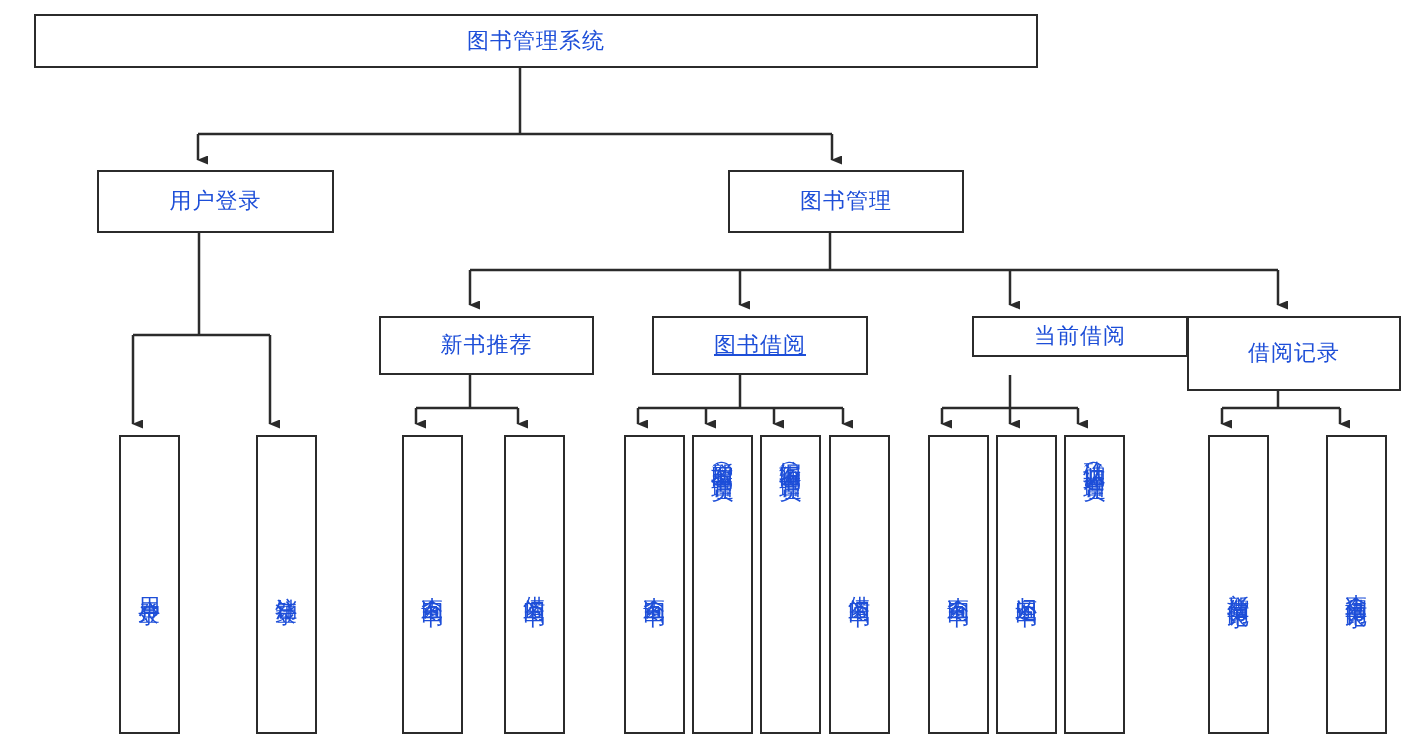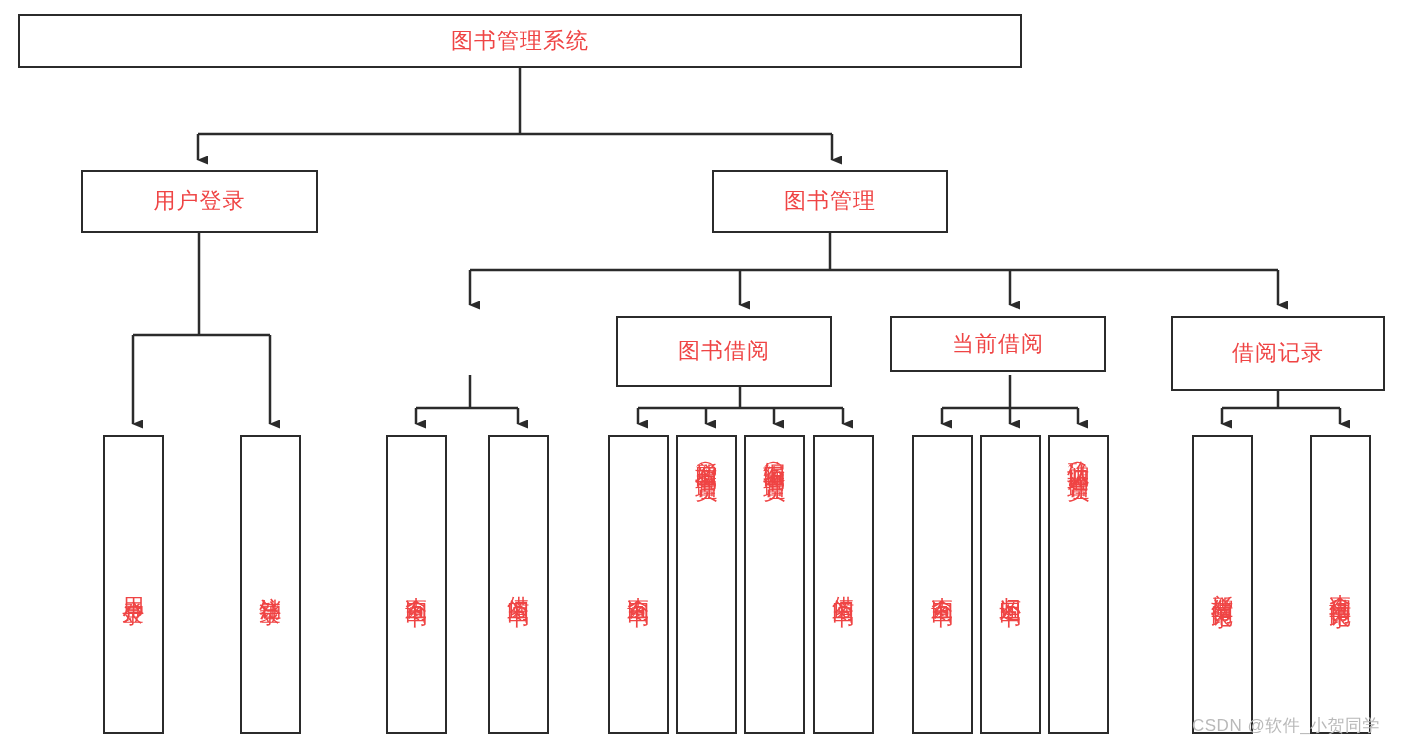--- a/index.html
+++ b/index.html
@@ -5,21 +5,21 @@
   html,body{margin:0;padding:0;background:#ffffff;}
   body{width:1405px;height:747px;overflow:hidden;
        font-family:"Liberation Sans","DejaVu Sans",sans-serif;}
   #canvas{position:relative;width:1405px;height:747px;background:#ffffff;}
 
   svg.wires{position:absolute;left:0;top:0;width:1405px;height:747px;
             pointer-events:none;}
 
   .node{position:absolute;box-sizing:border-box;background:#ffffff;
         border:2.5px solid #2b2b2b;display:flex;align-items:center;
-        justify-content:center;color:#ef4444;}
+        justify-content:center;color:#1d4ed8;margin-left:16px;}
 
   .node.horiz{font-size:22px;letter-spacing:1px;line-height:1.1;}
 
   .node.vert{writing-mode:vertical-rl;text-orientation:upright;
              font-size:22px;letter-spacing:3px;line-height:1.15;
              padding:6px 0;align-items:center;justify-content:center;}
 
   .node.vert .txt{writing-mode:vertical-rl;text-orientation:upright;
                   display:block;text-align:center;}
 
@@ -87,24 +87,27 @@
     <span class="txt">图书管理系统</span>
   </div>
 
   <div class="node horiz" style="left:81px;top:170px;width:237px;height:63px;">
     <span class="txt">用户登录</span>
   </div>
   <div class="node horiz" style="left:712px;top:170px;width:236px;height:63px;text-align:center;">
     <span class="txt">图书管理</span>
   </div>
 
-  <div class="node horiz" style="left:616px;top:316px;width:216px;height:71px;">
+  <div class="node horiz" style="left:363px;top:316px;width:215px;height:59px;">
+    <span class="txt">新书推荐</span>
+  </div>
+  <div class="node horiz" style="left:636px;top:316px;width:216px;height:59px;text-decoration:underline;">
     <span class="txt">图书借阅</span>
   </div>
-  <div class="node horiz" style="left:890px;top:316px;width:216px;height:56px;">
+  <div class="node horiz" style="left:956px;top:316px;width:216px;height:41px;">
     <span class="txt">当前借阅</span>
   </div>
   <div class="node horiz" style="left:1171px;top:316px;width:214px;height:75px;">
     <span class="txt">借阅记录</span>
   </div>
 
   <div class="node vert" style="left:103px;top:435px;width:61px;height:299px;">
     <span class="txt">用户登录</span>
   </div>
   <div class="node vert" style="left:240px;top:435px;width:61px;height:299px;">
@@ -141,15 +144,14 @@
     <span class="txt">确认归还（管理员）</span>
   </div>
 
   <div class="node vert" style="left:1192px;top:435px;width:61px;height:299px;">
     <span class="txt">新增借阅记录</span>
   </div>
   <div class="node vert" style="left:1310px;top:435px;width:61px;height:299px;">
     <span class="txt">查询借阅记录</span>
   </div>
 
-  <div class="watermark">CSDN @软件_小贺同学</div>
 
 </div>
 
 </body></html>

